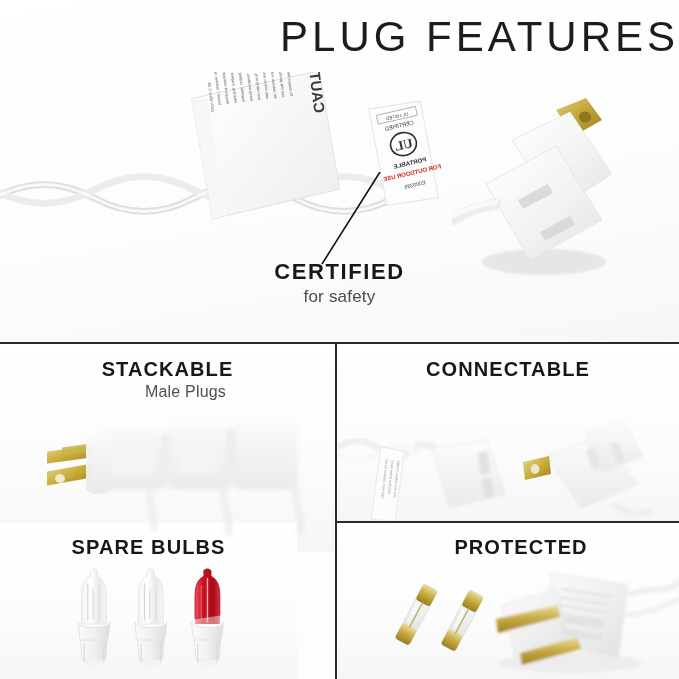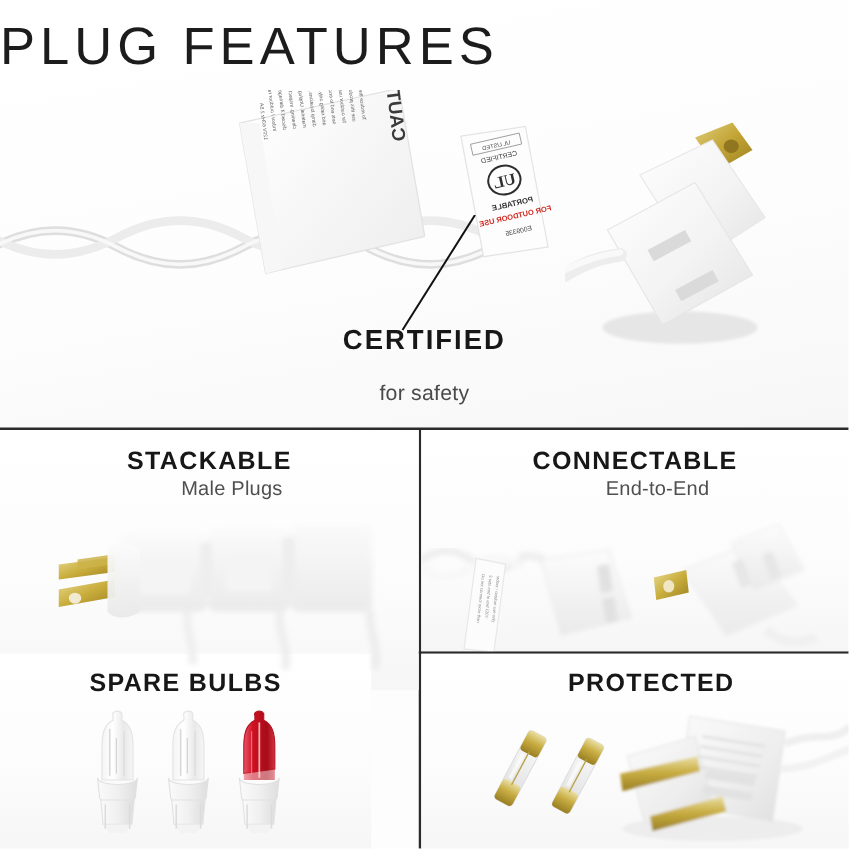--- a/index.html
+++ b/index.html
@@ -6,39 +6,39 @@
   body{width:679px;height:679px;overflow:hidden;
        font-family:"Liberation Sans","DejaVu Sans",sans-serif;
        -webkit-font-smoothing:antialiased;}
 
   #infographic{position:relative;width:679px;height:679px;background:#fdfdfd;overflow:hidden;}
 
   
   .hero{position:absolute;left:0;top:0;width:679px;height:343px;
         background:linear-gradient(170deg,#ffffff 0%,#fdfdfd 55%,#f7f7f7 100%);
         overflow:hidden;}
-  .hero-title{position:absolute;left:0;top:16px;width:679px;text-align:left;
+  .hero-title{position:absolute;left:0;top:16px;width:679px;text-align:right;
               font-size:42px;font-weight:300;letter-spacing:4px;color:#1c1c1c;
               line-height:1;white-space:nowrap;}
 
   
   .cord{position:absolute;left:-6px;top:172px;width:420px;height:44px;}
 
   
   .tag-caution{position:absolute;left:188px;top:72px;width:152px;height:148px;}
   .tag-ul{position:absolute;left:362px;top:96px;width:86px;height:118px;}
 
   
   .hero-plug{position:absolute;left:452px;top:92px;width:170px;height:190px;}
 
   
   .callout-line{position:absolute;left:318px;top:172px;width:70px;height:96px;}
   .callout{position:absolute;left:0;top:260px;width:679px;text-align:center;}
   .callout .c-title{font-size:22px;font-weight:bold;letter-spacing:1.6px;color:#171717;line-height:1.1;}
-  .callout .c-sub{font-size:17px;font-weight:400;color:#4a4a4a;letter-spacing:.2px;margin-top:21px;}
+  .callout .c-sub{font-size:17px;font-weight:400;color:#4a4a4a;letter-spacing:.2px;margin-top:3px;}
 
   
   .div-h{position:absolute;left:0;width:679px;height:2px;background:#2b2b2b;}
   .div-h.one{top:342px;}
   .div-h.two{top:521px;}
   .div-v{position:absolute;left:335px;width:2px;background:#2b2b2b;}
   .div-v.upper{top:343px;height:179px;}
   .div-v.lower{top:522px;height:157px;}
 
   
@@ -255,21 +255,20 @@
         <path d="M276 160 C288 170 300 172 316 166" stroke="#efefef" stroke-width="7" fill="none"></path>
       </g>
 
       <g>
         <path d="M186 118 L212 112 L214 130 L188 136 Z" fill="url(#br3)"></path>
         <ellipse cx="198" cy="125" rx="4.4" ry="5" fill="#f0e6c4"></ellipse>
       </g>
     </svg>
     <div class="p-head" style="top:14px;">
       <div class="p-title">CONNECTABLE</div>
-      <div class="p-sub">End-to-End</div>
     </div>
   </div>
 
   <div class="panel p-bl">
     <svg class="art" viewBox="0 0 335 156">
       <defs>
         <linearGradient id="glass" x1="0" y1="0" x2="1" y2="0">
           <stop offset="0" stop-color="#f4f4f4"></stop>
           <stop offset="0.35" stop-color="#ffffff"></stop>
           <stop offset="0.7" stop-color="#e9e9e9"></stop>

